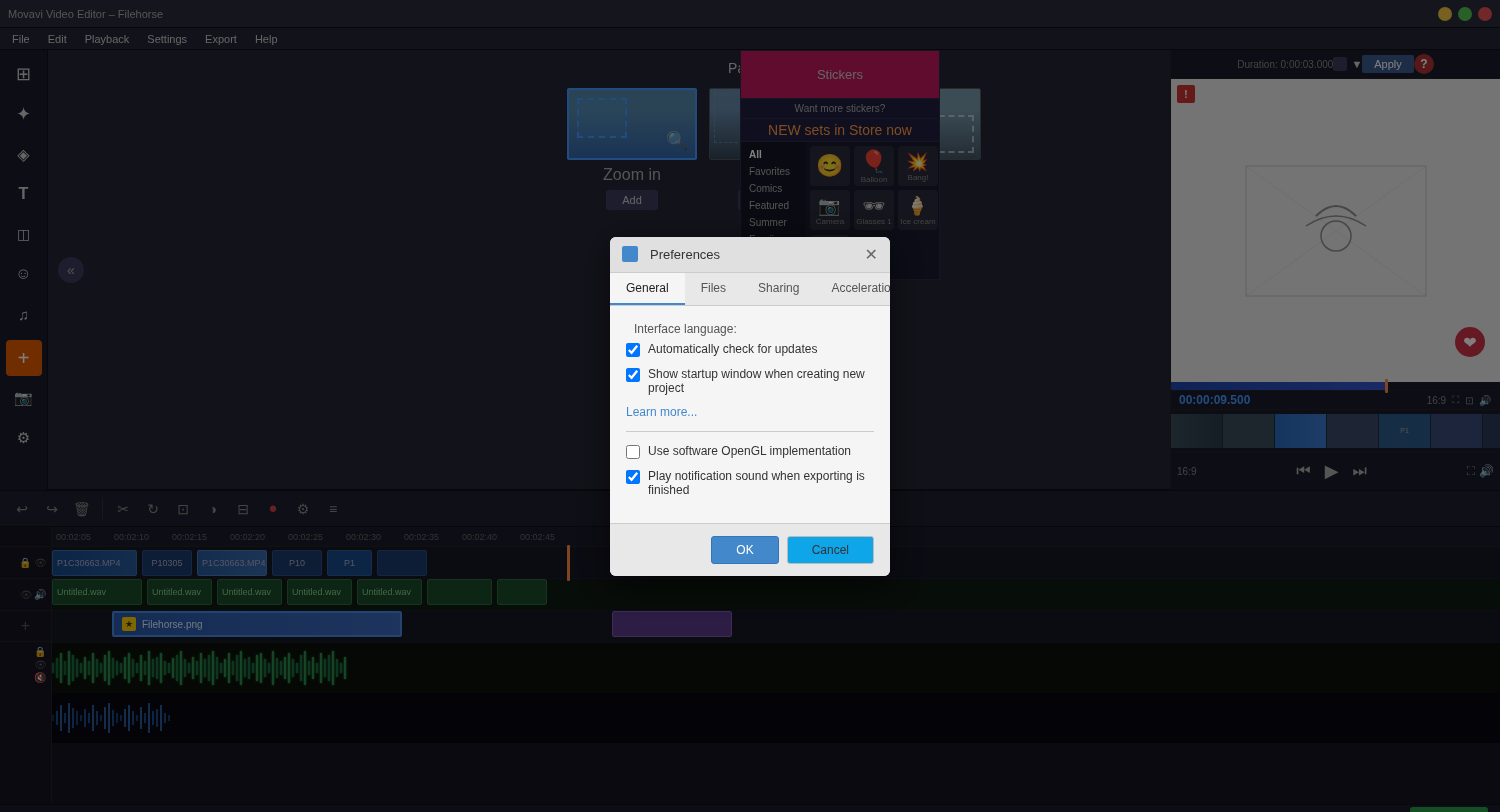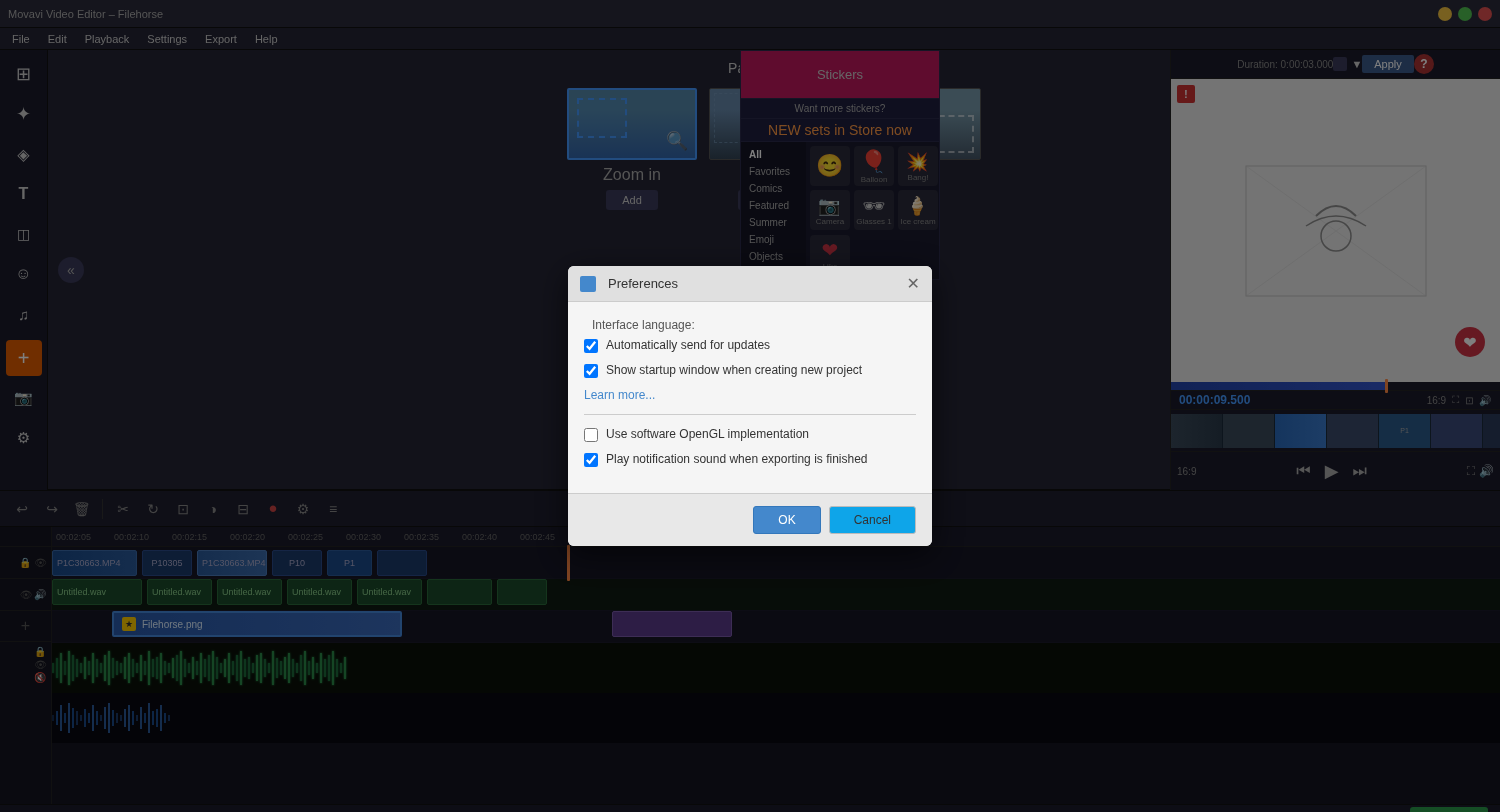--- a/index.html
+++ b/index.html
@@ -41,21 +41,21 @@
     #bottom-area { height: 320px; background: #151520; border-top: 1px solid #111; display: flex; flex-direction: column; }
     #toolbar { height: 36px; background: #1e1e2e; display: flex; align-items: center; padding: 0 8px; gap: 4px; border-bottom: 1px solid #111; }
     .tool-btn { width: 28px; height: 28px; background: none; border: none; color: #888; cursor: pointer; display: flex; align-items: center; justify-content: center; border-radius: 3px; font-size: 14px; }
 
     
     #statusbar { height: 30px; background: #1a1a2a; display: flex; align-items: center; padding: 0 12px; gap: 16px; border-top: 1px solid #111; font-size: 11px; color: #888; }
     #export-btn { margin-left: auto; padding: 6px 20px; background: #2a9a4a; color: #fff; border: none; border-radius: 3px; cursor: pointer; font-size: 12px; font-weight: bold; }
 
     
     #overlay { position: absolute; top: 0; left: 0; width: 100%; height: 100%; background: rgba(0,0,0,0.5); z-index: 100; display: flex; align-items: center; justify-content: center; }
-    #dialog { width: 364px; background: #f0f0f0; border-radius: 6px; box-shadow: 0 8px 32px rgba(0,0,0,0.6); overflow: hidden; }
+    #dialog { width: 280px; background: #f0f0f0; border-radius: 6px; box-shadow: 0 8px 32px rgba(0,0,0,0.6); overflow: hidden; }
     #dialog-title { background: #e0e0e0; padding: 8px 12px; display: flex; align-items: center; justify-content: space-between; font-size: 13px; color: #333; border-bottom: 1px solid #ccc; }
     #dialog-title .pref-icon { width: 16px; height: 16px; background: #4488cc; border-radius: 2px; display: inline-block; margin-right: 6px; }
     #dialog-close { background: none; border: none; font-size: 16px; cursor: pointer; color: #666; }
     #dialog-tabs { display: flex; background: #e8e8e8; border-bottom: 1px solid #ccc; }
     .dialog-tab { padding: 8px 16px; font-size: 12px; color: #555; cursor: pointer; border-bottom: 2px solid transparent; }
     .dialog-tab.active { color: #222; border-bottom: 2px solid #4488cc; background: #f5f5f5; }
     #dialog-body { padding: 16px; background: #f5f5f5; }
     .pref-label { font-size: 12px; color: #555; margin-bottom: 6px; margin-left: 8px; }
     .pref-select { width: 100%; padding: 5px 8px; border: 1px solid #bbb; border-radius: 3px; background: #fff; font-size: 12px; color: #333; appearance: none; cursor: pointer; }
     .pref-select-wrap { position: relative; margin-bottom: 14px; }
@@ -496,27 +496,33 @@
   <div id="dialog">
 
     <div id="dialog-title">
       <div style="display:flex; align-items:center; gap:6px;">
         <div class="pref-icon"></div>
         <span>Preferences</span>
       </div>
       <button id="dialog-close">✕</button>
     </div>
 
+    <div id="dialog-tabs">
+      <div class="dialog-tab active">General</div>
+      <div class="dialog-tab">Files</div>
+      <div class="dialog-tab">Sharing</div>
+      <div class="dialog-tab">Acceleration</div>
+    </div>
 
     <div id="dialog-body">
       <div class="pref-label">Interface language:</div>
 
       <div class="pref-checkbox-row">
         <input type="checkbox" class="pref-checkbox" checked="" style="">
-        <span>Automatically send for updates</span>
+        <span>Automatically check for updates</span>
       </div>
 
       <div class="pref-checkbox-row">
         <input type="checkbox" class="pref-checkbox" checked="" style="">
         <span>Show startup window when creating new project</span>
       </div>
 
 
       <a class="learn-more" href="#">Learn more...</a>
 

